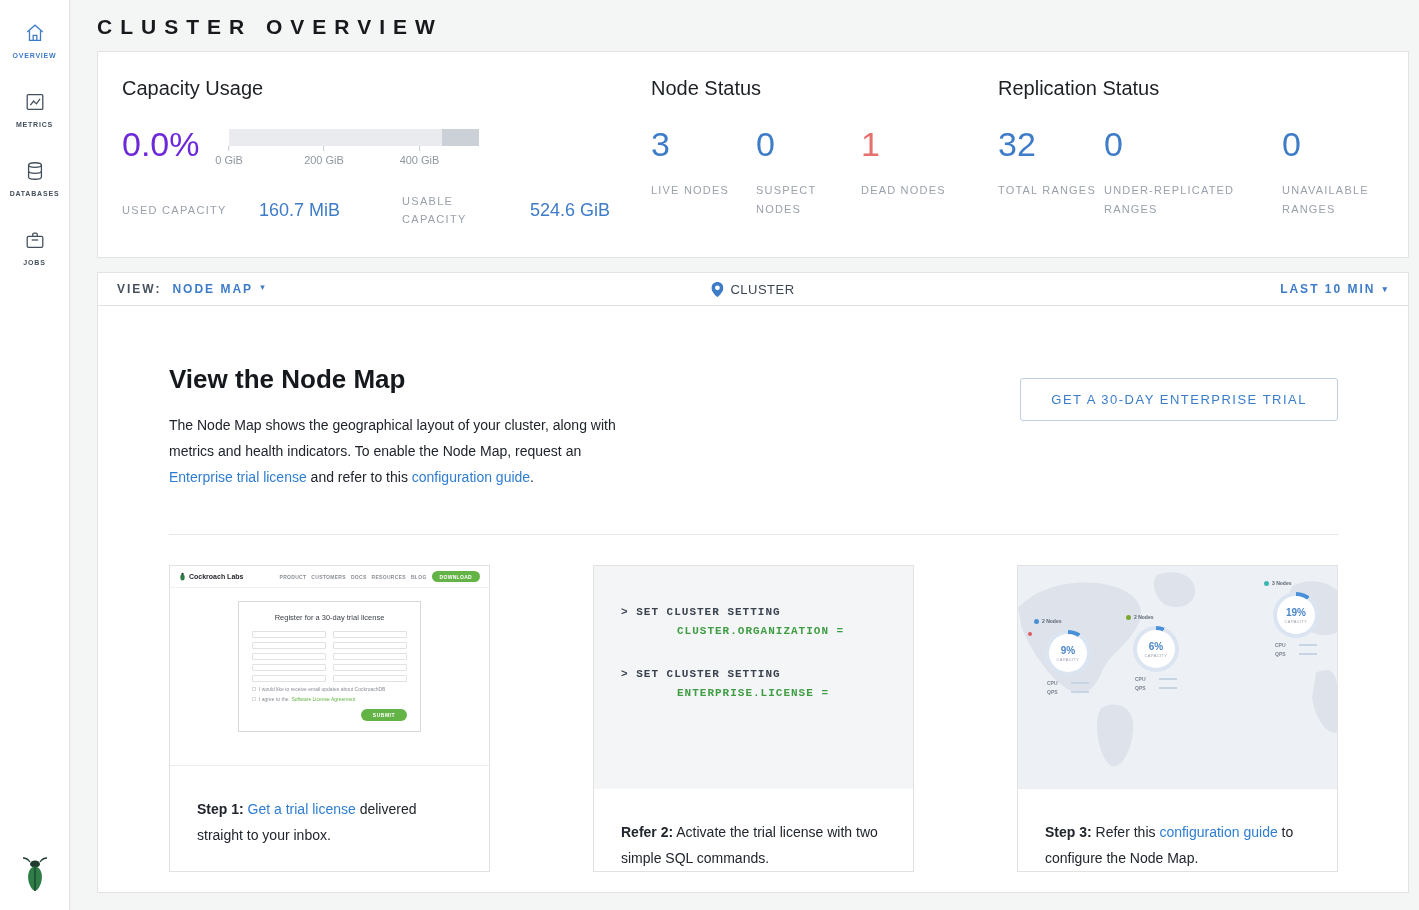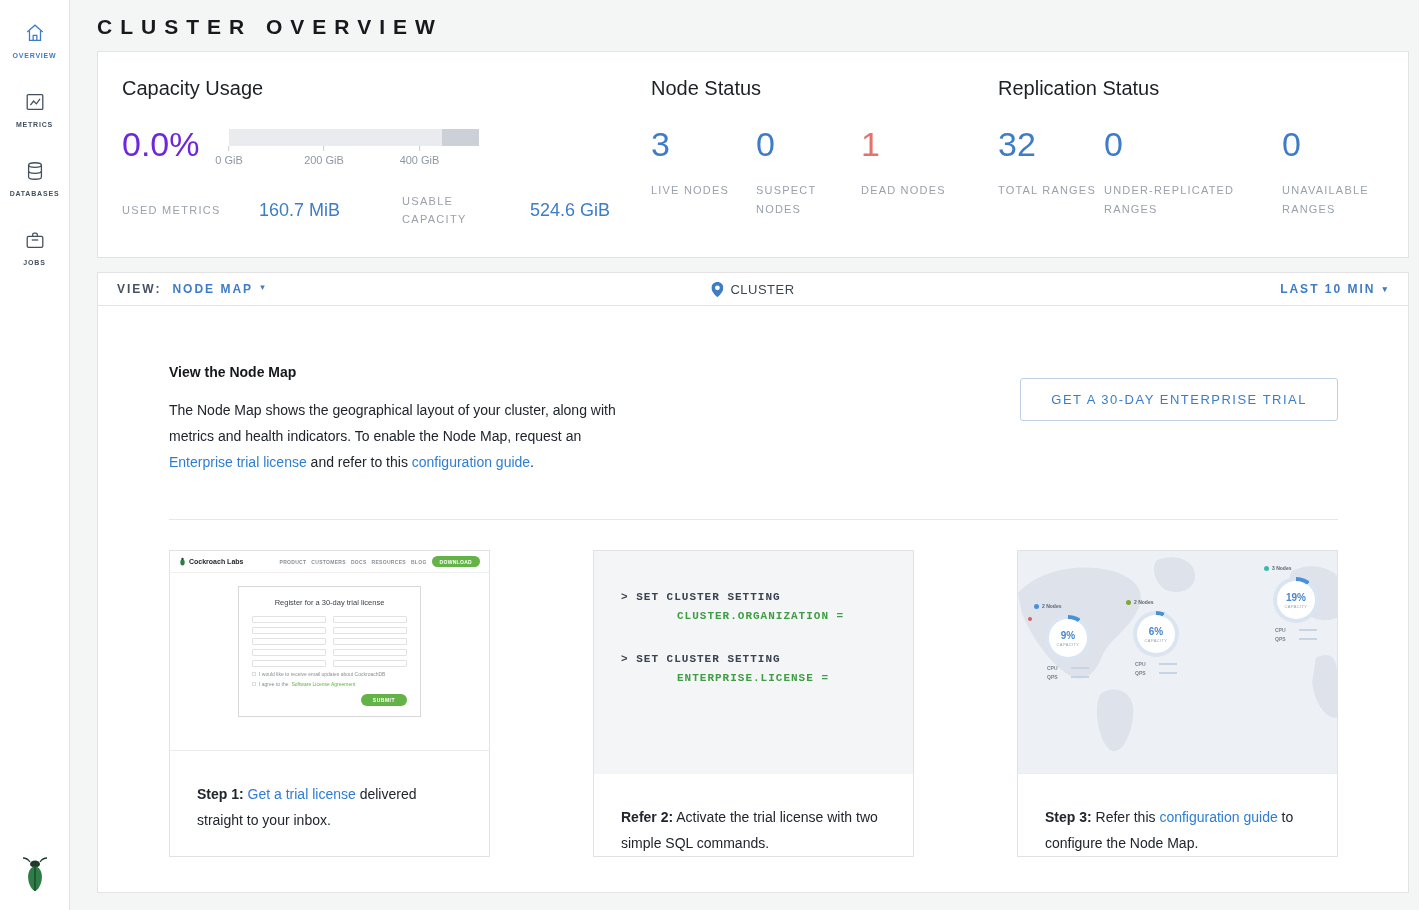--- a/index.html
+++ b/index.html
@@ -62,21 +62,21 @@
   .tb-label { color: #47525e; letter-spacing: 2px; font-weight: 600; }
   .tb-dropdown { display: flex; align-items: flex-start; cursor: pointer; }
   .tb-value { color: #3e7cc8; letter-spacing: 2px; font-weight: 600; margin-left: 11px; }
   .caret { color: #3e7cc8; font-size: 9px; margin-left: 7px; }
   .tb-center { position: absolute; left: 50%; transform: translateX(-50%); display: flex; align-items: center; gap: 7px; color: #3c4753; font-size: 13px; letter-spacing: .5px; font-weight: 500; cursor: pointer; }
   .tb-right { margin-left: auto; display: flex; align-items: center; color: #3e7cc8; letter-spacing: 2px; font-weight: 600; cursor: pointer; }
   
   .content { background: #fff; border: 1px solid #e3e3e3; border-top: none; height: 587px; padding: 58px 70px 0 71px; margin-bottom: 13px; }
   .intro { display: flex; justify-content: space-between; align-items: flex-start; }
   .intro-left { width: 465px; }
-  .nm-title { font-size: 14px; font-weight: 600; color: #15181c; margin-bottom: 17px; }
+  .nm-title { font-size: 26px; font-weight: 600; color: #15181c; margin-bottom: 17px; }
   .nm-desc { font-size: 14px; line-height: 26px; color: #20252d; }
   a.link { color: #2f7dd3; text-decoration: none; cursor: pointer; }
   .cta { margin-top: 14px; background: #fff; border: 1px solid #c0cfe2; border-radius: 3px; color: #3a7ecb; font-size: 13px; font-weight: 500; letter-spacing: 1.5px; padding: 13px 30px; cursor: pointer; font-family: inherit; }
   .divider { border: none; border-top: 1px solid #e7e7e7; margin-top: 44px; }
   .steps { display: flex; justify-content: space-between; margin-top: 30px; }
   .step-card { width: 321px; height: 307px; border: 1px solid #e2e2e2; background: #fff; display: flex; flex-direction: column; }
   .step-img { height: 200px; border-bottom: 1px solid #ececec; position: relative; overflow: hidden; }
   .step-caption { padding: 30px 27px 0; font-size: 14px; line-height: 26px; color: #21262e; }
   .step-caption b { font-weight: 700; }
   
@@ -185,21 +185,21 @@
                 <span>200 GiB</span>
               </div>
             <div class="tick" style="left:76.2%">
                 <i></i>
                 <span>400 GiB</span>
               </div>
           </div>
         </div>
       </div>
       <div class="cap-meta">
-        <div class="cap-label">USED METRICS</div>
+        <div class="cap-label">USED CAPACITY</div>
         <div class="cap-val">160.7 MiB</div>
         <div class="cap-label w2">USABLE CAPACITY</div>
         <div class="cap-val">524.6 GiB</div>
       </div>
     </div>
 
     <div class="col-nodes">
       <h2 class="sec-title">Node Status</h2>
       <div class="stats">
         <div class="stat">

